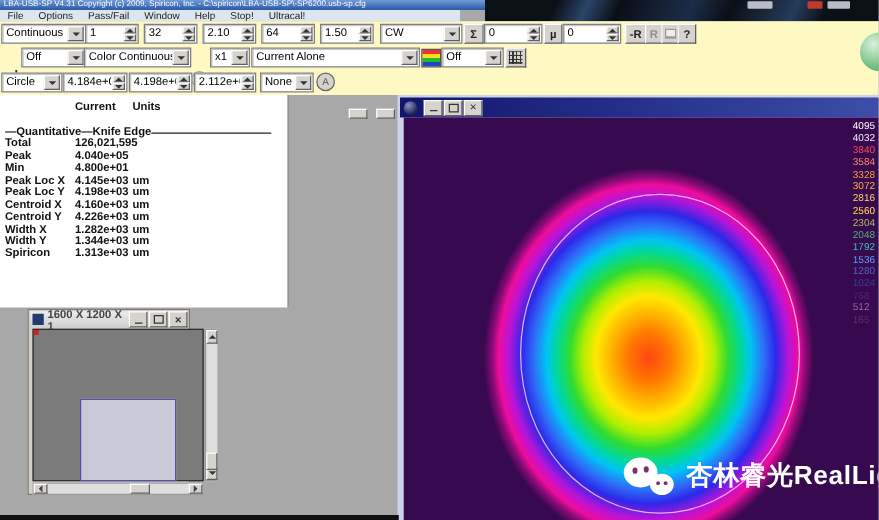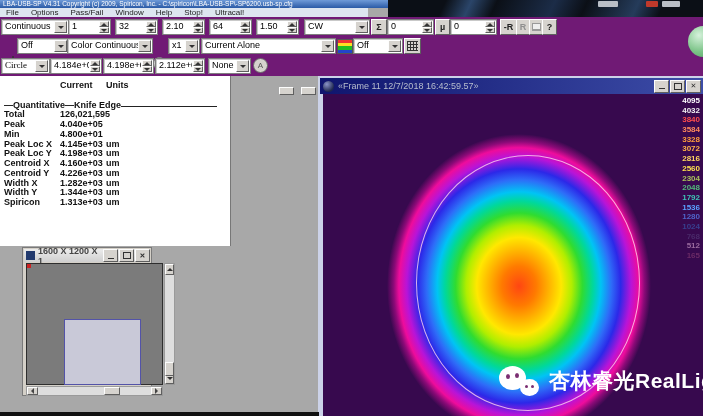--- a/index.html
+++ b/index.html
@@ -11,21 +11,21 @@
     font-size:6.5px;line-height:8px;white-space:nowrap;overflow:hidden;padding-left:3px;}
   #menubar{position:absolute;left:0;top:8px;width:368px;height:9px;background:#dde6f0;
     display:flex;align-items:center;font-size:8px;color:#222;}
   #menubar span{padding:0 6px;white-space:nowrap;}
   #darkcorner{position:absolute;left:388px;top:0;width:315px;height:17px;background:#0b0f16;
     background-image:linear-gradient(115deg,transparent 18%,rgba(90,150,230,.4) 26%,transparent 34%,
       rgba(70,120,200,.28) 52%,transparent 62%,rgba(90,150,230,.33) 78%,transparent 86%);}
   .corner-box{position:absolute;top:1px;height:6px;background:#b9bec6;border-radius:1px;}
   #corner-red{position:absolute;top:1px;left:258px;width:12px;height:6px;background:#c0392b;border-radius:1px;}
   
-  #toolbars{position:absolute;left:0;top:17px;width:703px;height:59px;background:#701a75;}
+  #toolbars{position:absolute;left:0;top:17px;width:703px;height:59px;background:#fef9c3;}
   .sunken{background:#fff;border:1px solid #7e7e7e;box-shadow:inset 1px 1px 0 #c9c9c9;}
   .raised{background:#d6d3ce;border-top:1px solid #fdfdfd;border-left:1px solid #fdfdfd;
     border-bottom:1px solid #5f5f5f;border-right:1px solid #5f5f5f;}
   .ctrl{position:absolute;height:14px;font-size:9px;}
   .ctrl .val{display:block;line-height:12px;padding-left:3px;white-space:nowrap;overflow:hidden;margin-right:12px;}
   .ddbtn{position:absolute;right:1px;top:1px;bottom:1px;width:11px;display:flex;align-items:center;justify-content:center;}
   .spinbtns{position:absolute;right:1px;top:1px;bottom:1px;width:10px;display:flex;flex-direction:column;}
   .spinbtns i{flex:1;display:flex;align-items:center;justify-content:center;}
   .t-down{width:0;height:0;border-left:3px solid transparent;border-right:3px solid transparent;border-top:3px solid #333;}
   .t-up{width:0;height:0;border-left:3px solid transparent;border-right:3px solid transparent;border-bottom:3px solid #333;}
@@ -83,21 +83,21 @@
   #beam-title{font-size:9px;color:#b8bece;white-space:nowrap;flex:1;}
   #beam-titlebar .winbtn{background:#d6d3ce;}
   #beam-content{position:absolute;left:5px;top:18px;right:0;bottom:0;background:#37094e;overflow:hidden;}
   #beam-blob{position:absolute;left:64px;top:40px;width:264px;height:304px;border-radius:50%;
     background:radial-gradient(closest-side,
       #ff4612 0%, #ff7a00 13%, #ffb400 23%, #ffe800 32%, #b0ee00 40%, #30dc30 48%,
       #00d89c 56%, #00c4f4 62%, #2e6cf8 70%, #2c28e8 77%, #b814d8 85%, #ee0c9c 91%,
       #8c0a78 95%, #37094e 100%);}
   #aperture-circle{position:absolute;left:93px;top:61px;width:224px;height:256px;border-radius:50%;
     border:1px solid rgba(255,214,238,.8);box-sizing:border-box;}
-  #scale{position:absolute;right:3px;top:2px;text-align:right;font-size:8px;font-weight:bold;}
+  #scale{position:absolute;right:3px;top:2px;font-size:8px;font-weight:normal;}
   #scale div{height:9.7px;line-height:9.7px;}
   
   #watermark{position:absolute;left:176px;top:272px;display:flex;align-items:flex-start;color:#fff;}
   .wm-b1{position:relative;width:27px;height:24px;background:#fff;border-radius:50%;}
   .wm-b1 i,.wm-b2 i{position:absolute;background:#7b2f72;border-radius:50%;}
   .wm-b1 i.e1{left:7px;top:8px;width:4px;height:5px;}
   .wm-b1 i.e2{left:16px;top:7px;width:4px;height:5px;}
   .wm-b2{position:relative;width:19px;height:17px;background:#fff;border-radius:50%;margin:13px 0 0 -6px;}
   .wm-b2 i.e1{left:5px;top:6px;width:3px;height:3px;}
   .wm-b2 i.e2{left:11px;top:6px;width:3px;height:3px;}
@@ -271,21 +271,21 @@
           <i class="t-down"></i>
         </span>
     </div>
     <div class="ctrl sunken" style="left:353px;top:21px;width:48px;">
       <span class="val">Off</span>
       <span class="ddbtn raised">
           <i class="t-down"></i>
         </span>
     </div>
 
-    <div class="ctrl sunken" style="left:1px;top:41px;width:47px;font-family:Liberation Serif, serif;">
+    <div class="ctrl sunken" style="left:1px;top:41px;width:47px;">
       <span class="val">Circle</span>
       <span class="ddbtn raised">
           <i class="t-down"></i>
         </span>
     </div>
     <div class="ctrl sunken" style="left:50px;top:41px;width:50px;">
       <span class="val">4.184e+03</span>
       <span class="spinbtns">
           <i class="raised">
             <b class="t-up"></b>
@@ -445,21 +445,20 @@
       <span class="sbtn raised" style="right:0;top:0;bottom:0;width:9px;">
           <i class="t-right"></i>
         </span>
       <span class="sbtn raised" style="left:77px;top:0;bottom:0;width:14px;"></span>
     </div>
   </div>
 
   <div id="beamwin">
     <div id="beam-titlebar">
       <span class="ficon"></span>
-      <span id="beam-title">«Frame 11 12/7/2018 16:42:59.57»</span>
       <span class="winbtn raised">
           <i class="glyph-min"></i>
         </span>
       <span class="winbtn raised">
           <i class="glyph-max"></i>
         </span>
       <span class="winbtn raised" style="margin-right:2px;">✕</span>
     </div>
     <div id="beam-content">
       <div id="beam-blob"></div>

